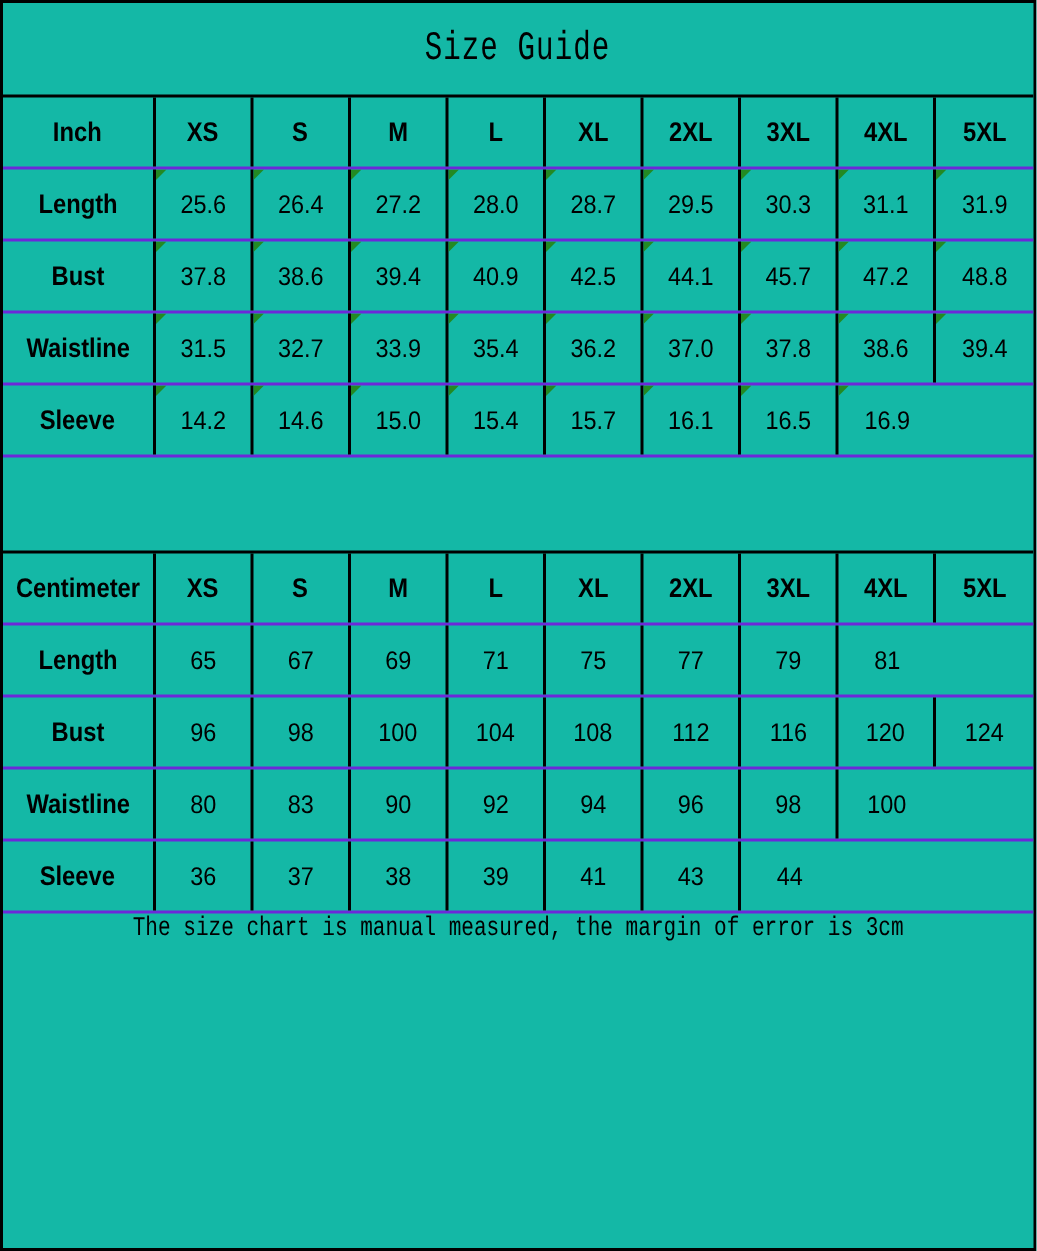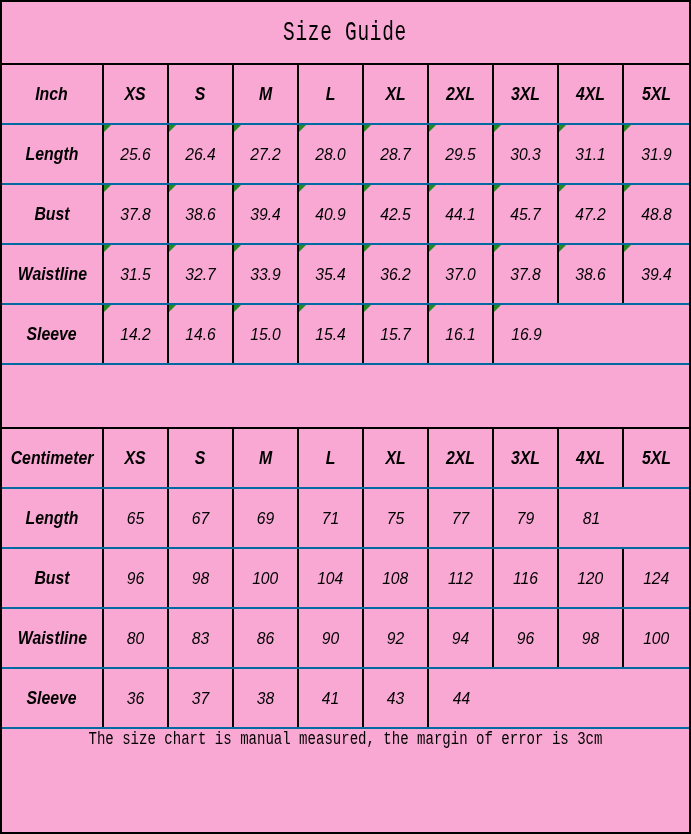--- a/index.html
+++ b/index.html
@@ -6,44 +6,43 @@
   html, body { background: #ffffff; }
   body {
     font-family: "Liberation Sans", sans-serif;
     color: #000000;
     -webkit-font-smoothing: antialiased;
   }
   .sheet {
     width: 691px;
     height: 834px;
     border: 2px solid #000000;
-    background: #f9a8d4;
+    background: #14b8a6;
     overflow: hidden;
   }
   .title-row {
     height: 63px;
     border-bottom: 2px solid #000000;
     display: flex;
     align-items: center;
     justify-content: center;
   }
   .title-text {
     font-family: "Liberation Mono", monospace;
     font-size: 27px;
     letter-spacing: 1px;
     white-space: nowrap;
     display: inline-block;
     transform: scaleX(0.72);
   }
   .grid-row {
     display: grid;
     grid-template-columns: 102px repeat(9, 1fr);
-    height: 60px;
-    border-bottom: 2px solid #0369a1;
-    font-style: italic;
+    height: 48px;
+    border-bottom: 2px solid #6d28d9;
   }
   .cell {
     position: relative;
     border-right: 2px solid #000000;
     display: flex;
     align-items: center;
     justify-content: center;
     overflow: hidden;
   }
   .cell:last-child { border-right: none; }
@@ -320,20 +319,24 @@
       <div class="cell num">
         <span class="corner-tri"></span>
         <span class="ctext">15.7</span>
       </div>
 
       <div class="cell num">
         <span class="corner-tri"></span>
         <span class="ctext">16.1</span>
       </div>
 
+      <div class="cell num">
+        <span class="corner-tri"></span>
+        <span class="ctext">16.5</span>
+      </div>
 
       <div class="cell num">
         <span class="corner-tri"></span>
         <span class="ctext">16.9</span>
       </div>
 
     </div>
 
   <div class="gap-row"></div>
 
@@ -466,23 +469,20 @@
     </div>
 
       <div class="cell num">
         <span class="ctext">80</span>
       </div>
 
       <div class="cell num">
         <span class="ctext">83</span>
       </div>
 
-      <div class="cell num">
-        <span class="ctext">86</span>
-      </div>
 
       <div class="cell num">
         <span class="ctext">90</span>
       </div>
 
       <div class="cell num">
         <span class="ctext">92</span>
       </div>
 
       <div class="cell num">
@@ -512,20 +512,23 @@
       </div>
 
       <div class="cell num">
         <span class="ctext">37</span>
       </div>
 
       <div class="cell num">
         <span class="ctext">38</span>
       </div>
 
+      <div class="cell num">
+        <span class="ctext">39</span>
+      </div>
 
 
       <div class="cell num">
         <span class="ctext">41</span>
       </div>
 
 
       <div class="cell num">
         <span class="ctext">43</span>
       </div>

